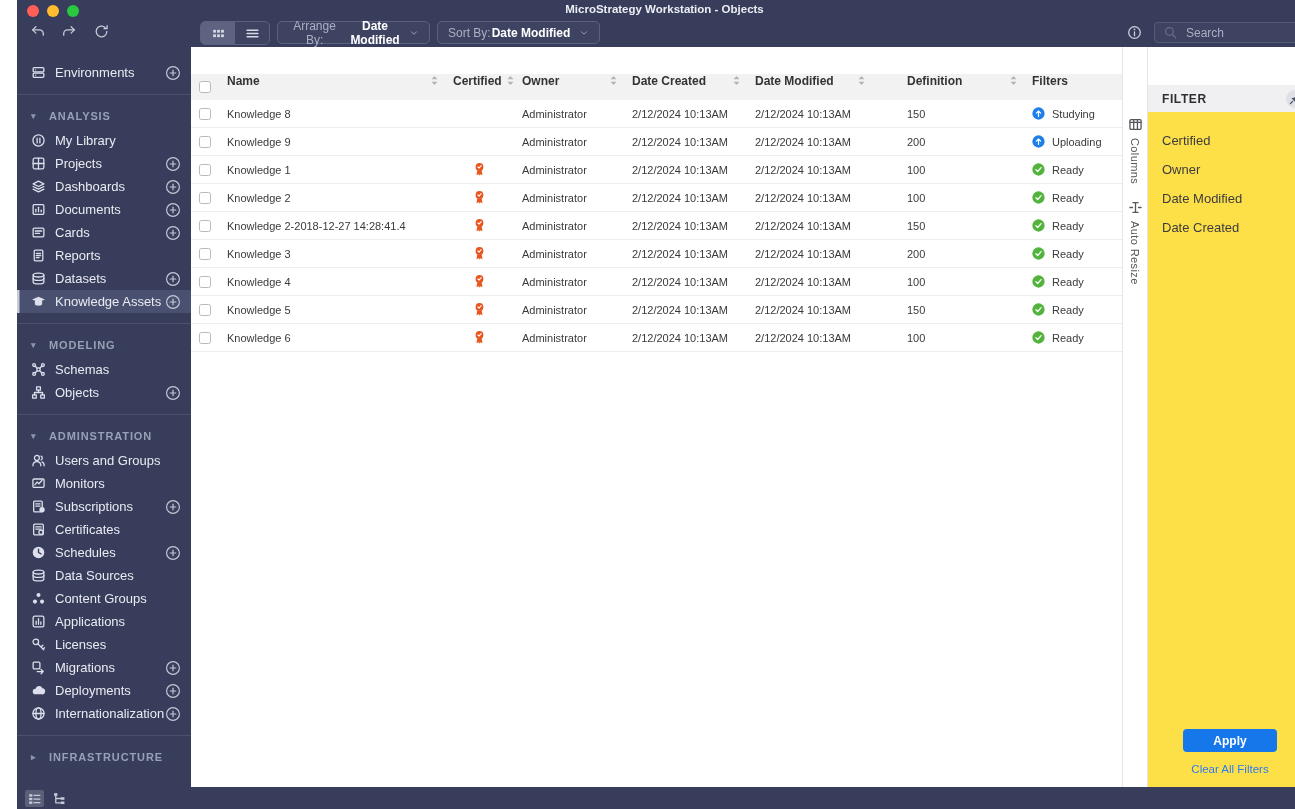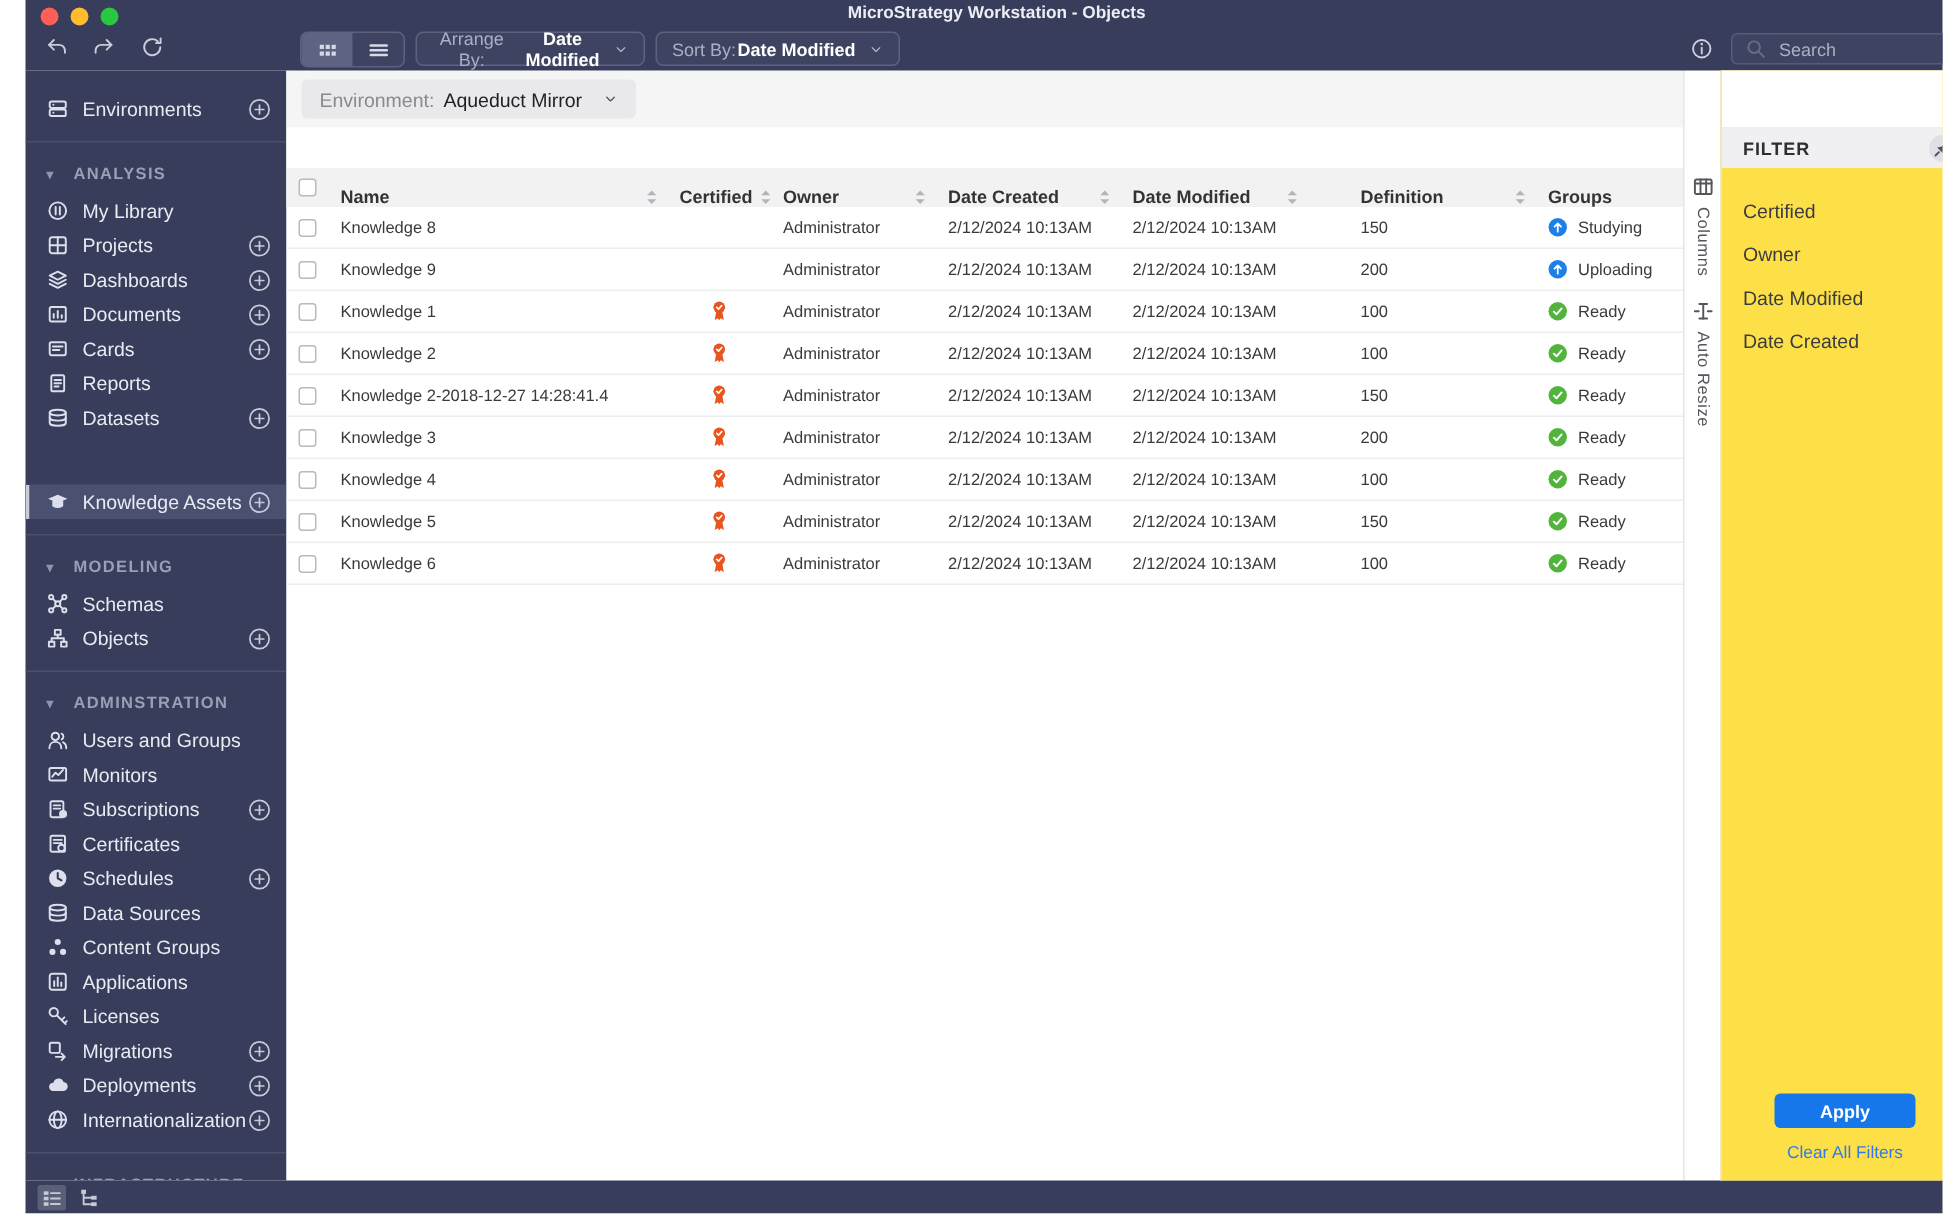--- a/index.html
+++ b/index.html
@@ -39,38 +39,38 @@
   
   .bodyrow{flex:1;display:flex;min-height:0;}
 
   
   .sidebar{width:174px;flex:none;background:#373d5a;color:#e9ebf2;overflow:hidden;padding-top:14px;box-sizing:border-box;}
   .side-item{height:23px;display:flex;align-items:center;padding-left:14px;padding-right:10px;
              font-size:13px;cursor:pointer;}
   .side-item .ic{width:15px;height:15px;margin-right:9px;color:#dde0ec;display:flex;flex:none;}
   .side-item .lbl{flex:1;white-space:nowrap;overflow:hidden;}
   .side-item .add{width:16px;height:16px;color:#c6cad8;display:flex;flex:none;background:none;border:none;padding:0;cursor:pointer;}
-  .side-item.selected{background:#4a5170;box-shadow:inset 2.5px 0 0 #c9cdd9;margin-top:33px;}
+  .side-item.selected{background:#4a5170;box-shadow:inset 2.5px 0 0 #c9cdd9;}
   .side-header{height:22px;display:flex;align-items:center;padding-left:14px;font-size:11px;
                font-weight:700;letter-spacing:.9px;color:#98a0b6;margin-bottom:2px;cursor:pointer;}
   .side-header .tri{width:13px;margin-right:5px;font-size:9px;color:#8d95ac;}
   .divider{height:1px;background:#4b516c;margin:10px 0;}
 
   
   .main{flex:1;min-width:0;display:flex;flex-direction:column;background:#fff;}
   .envbar{height:38px;background:#f5f5f6;display:flex;align-items:center;padding-left:10px;flex:none;}
   .env-pill{display:flex;align-items:center;gap:6px;background:#e9e9eb;border:none;border-radius:4px;
             height:26px;padding:0 12px;font-size:13px;cursor:pointer;}
   .env-label{color:#8a8a8e;}
   .env-value{color:#1f1f24;font-weight:500;}
   .env-pill .chev{color:#55555a;display:flex;margin-left:8px;}
   .gap27{height:27px;flex:none;background:#fff;}
 
   .thead{height:26px;background:#f2f2f3;display:flex;align-items:stretch;font-size:12px;font-weight:700;color:#333;flex:none;}
-  .th{display:flex;align-items:flex-end;justify-content:space-between;padding:0 6px 0 8px;box-sizing:border-box;cursor:pointer;}
+  .th{display:flex;align-items:flex-start;justify-content:space-between;padding:0 6px 0 8px;box-sizing:border-box;cursor:pointer;}
   .sort-ic{color:#b2b4bb;display:flex;flex:none;margin-left:4px;}
   .row{height:27px;display:flex;align-items:center;border-bottom:1px solid #ededee;font-size:11px;color:#3a3a3c;}
   .cell{padding-left:8px;box-sizing:border-box;white-space:nowrap;overflow:hidden;}
   .checkcell{width:28px;flex:none;display:flex;justify-content:center;align-items:center;}
   .cb{width:12px;height:12px;border:1px solid #b9babd;border-radius:2.5px;background:#fff;padding:0;cursor:pointer;}
   .c-name{width:226px;flex:none;}
   .c-cert{width:69px;flex:none;}
   .c-owner{width:110px;flex:none;}
   .c-created{width:123px;flex:none;}
   .c-modified{width:125px;flex:none;}
@@ -562,31 +562,20 @@
           </button>
         </div>
         <div class="divider"></div>
         <div class="side-header">
           <span class="tri">▸</span>
           <span>INFRASTRUCTURE</span>
         </div>
       </nav>
 
     <main class="main">
-      <div class="envbar">
-        <button class="env-pill">
-          <span class="env-label">Environment:</span>
-          <span class="env-value">Aqueduct Mirror</span>
-          <span class="chev" style="display: flex;">
-              <svg width="10" height="10" viewBox="0 0 14 14" fill="none" stroke="currentColor" stroke-width="1.2" stroke-linecap="round" stroke-linejoin="round">
-                <path d="M3.5 5.3 L7 8.8 l3.5-3.5"></path>
-              </svg>
-            </span>
-        </button>
-      </div>
       <div class="gap27"></div>
       <div class="thead" id="thead">
           <div class="checkcell">
             <button class="cb"></button>
           </div>
           <div class="th c-name">
             <span>Name</span>
             <span class="sort-ic">
               <svg width="9" height="13" viewBox="0 0 9 14" fill="currentColor">
                 <g fill="currentColor" stroke="none">
@@ -645,21 +634,21 @@
             <span class="sort-ic">
               <svg width="9" height="13" viewBox="0 0 9 14" fill="currentColor">
                 <g fill="currentColor" stroke="none">
                   <path d="M1.2 5.6 L4.5 2.2 7.8 5.6 Z"></path>
                   <path d="M1.2 8.4 L4.5 11.8 7.8 8.4 Z"></path>
                 </g>
               </svg>
             </span>
           </div>
           <div class="th c-status">
-            <span>Groups</span>
+            <span>Filters</span>
             <span class="sort-ic">
               <svg width="9" height="13" viewBox="0 0 9 14" fill="currentColor">
                 <g fill="currentColor" stroke="none">
                   <path d="M1.2 5.6 L4.5 2.2 7.8 5.6 Z"></path>
                   <path d="M1.2 8.4 L4.5 11.8 7.8 8.4 Z"></path>
                 </g>
               </svg>
             </span>
           </div>
         </div>

